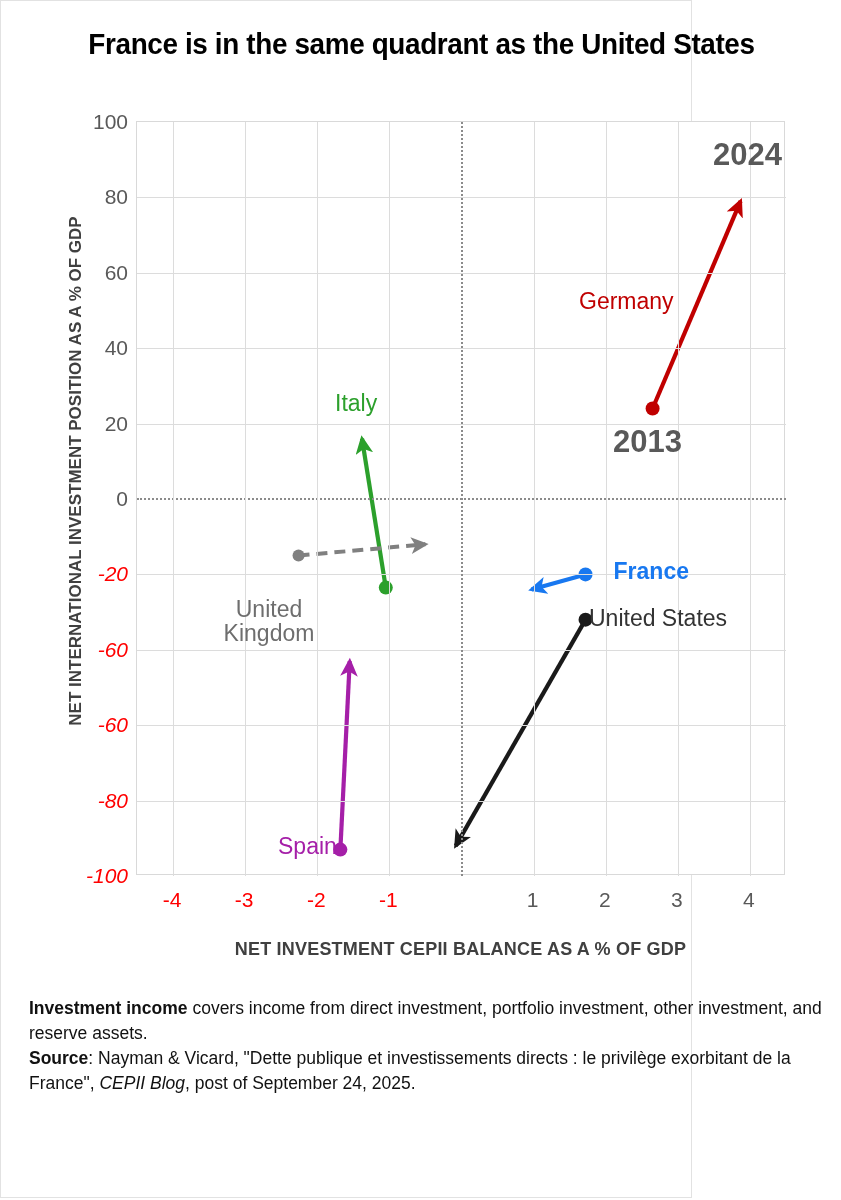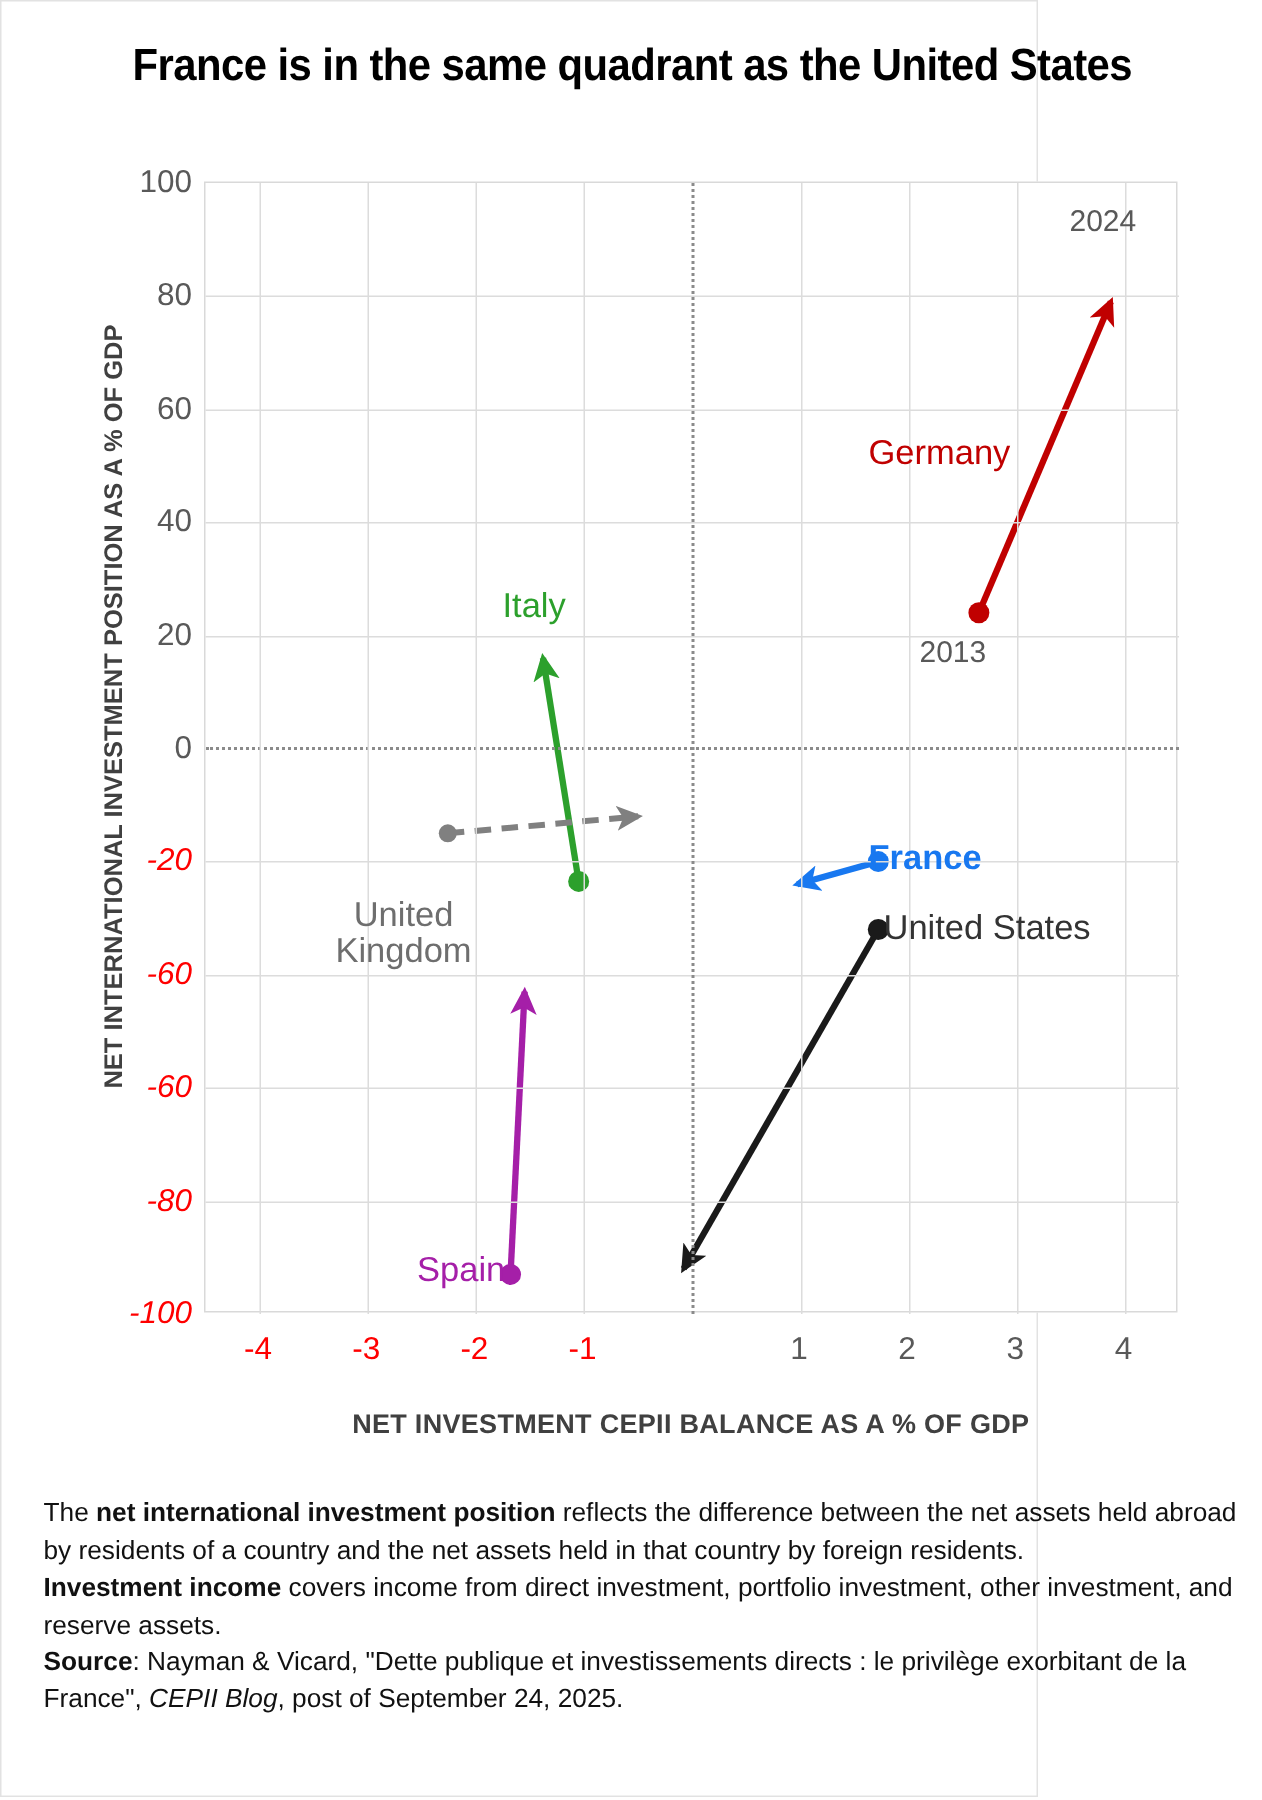--- a/index.html
+++ b/index.html
@@ -156,23 +156,24 @@
   .series-label {
     position: absolute;
     font-size: 23px;
     line-height: 1.05;
     white-space: nowrap;
   }
   .series-label.two-line { white-space: normal; text-align: center; }
 
   .year-label {
     position: absolute;
-    font-size: 20px;
+    font-size: 31px;
     color: #595959;
     white-space: nowrap;
+    font-weight: bold;
   }
 
   
   #footnote {
     position: absolute;
     left: 28px;
     top: 995px;
     width: 800px;
     font-size: 17.5px;
     line-height: 1.42;
@@ -270,32 +271,29 @@
         <div class="vgrid" style="left: 612.944px;"></div>
       </div>
 
     <div id="y-axis-title">NET INTERNATIONAL INVESTMENT POSITION AS A % OF GDP</div>
     <div id="x-axis-title">NET INVESTMENT CEPII BALANCE AS A % OF GDP</div>
 
     <div id="label-layer">
         <div class="series-label" style="left: 578px; top: 288px; width: 140px; color: rgb(192, 0, 0); text-align: left;">Germany</div>
         <div class="series-label" style="left: 334px; top: 390px; width: 90px; color: rgb(44, 160, 44); text-align: left;">Italy</div>
         <div class="series-label two-line" style="left: 198px; top: 572px; width: 140px; color: rgb(110, 110, 110); text-align: center; margin-top: 24px;">United Kingdom</div>
-        <div class="series-label" style="left: 578px; top: 558px; width: 110px; color: rgb(24, 120, 240); text-align: left; font-weight: bold;">France</div>
+        <div class="series-label" style="left: 578px; top: 558px; width: 110px; color: rgb(24, 120, 240); text-align: right; font-weight: bold;">France</div>
         <div class="series-label" style="left: 588px; top: 605px; width: 190px; color: rgb(51, 51, 51); text-align: left;">United States</div>
         <div class="series-label" style="left: 265px; top: 833px; width: 80px; color: rgb(165, 31, 168); text-align: left; margin-left: 12px;">Spain</div>
         <div class="year-label" style="left: 712px; top: 136px;">2024</div>
         <div class="year-label" style="left: 612px; top: 423px;">2013</div>
       </div>
   </div>
 
   <div id="footnote">
-    <p>
-      <span>The </span><b>net international investment position</b><span> reflects the difference between the net assets held abroad by residents of a country and the net assets held in that country by foreign residents.</span>
-    </p>
     <p>
       <b>Investment income</b><span> covers income from direct investment, portfolio investment, other investment, and reserve assets.</span>
     </p>
     <p>
       <b>Source</b><span>: Nayman &amp; Vicard, "Dette publique et investissements directs : le privilège exorbitant de la France", </span><i>CEPII Blog</i><span>, post of September 24, 2025.</span>
     </p>
   </div>
 
 </div>
 

